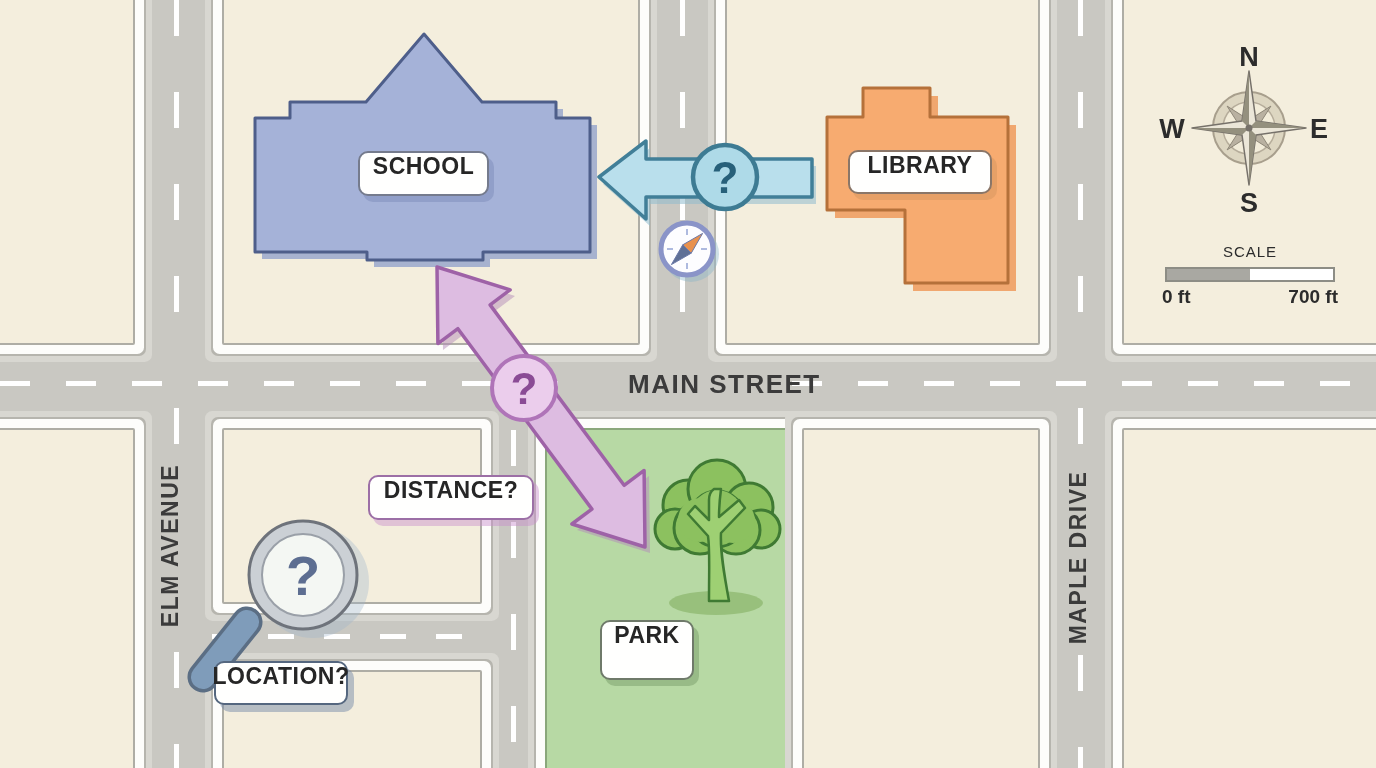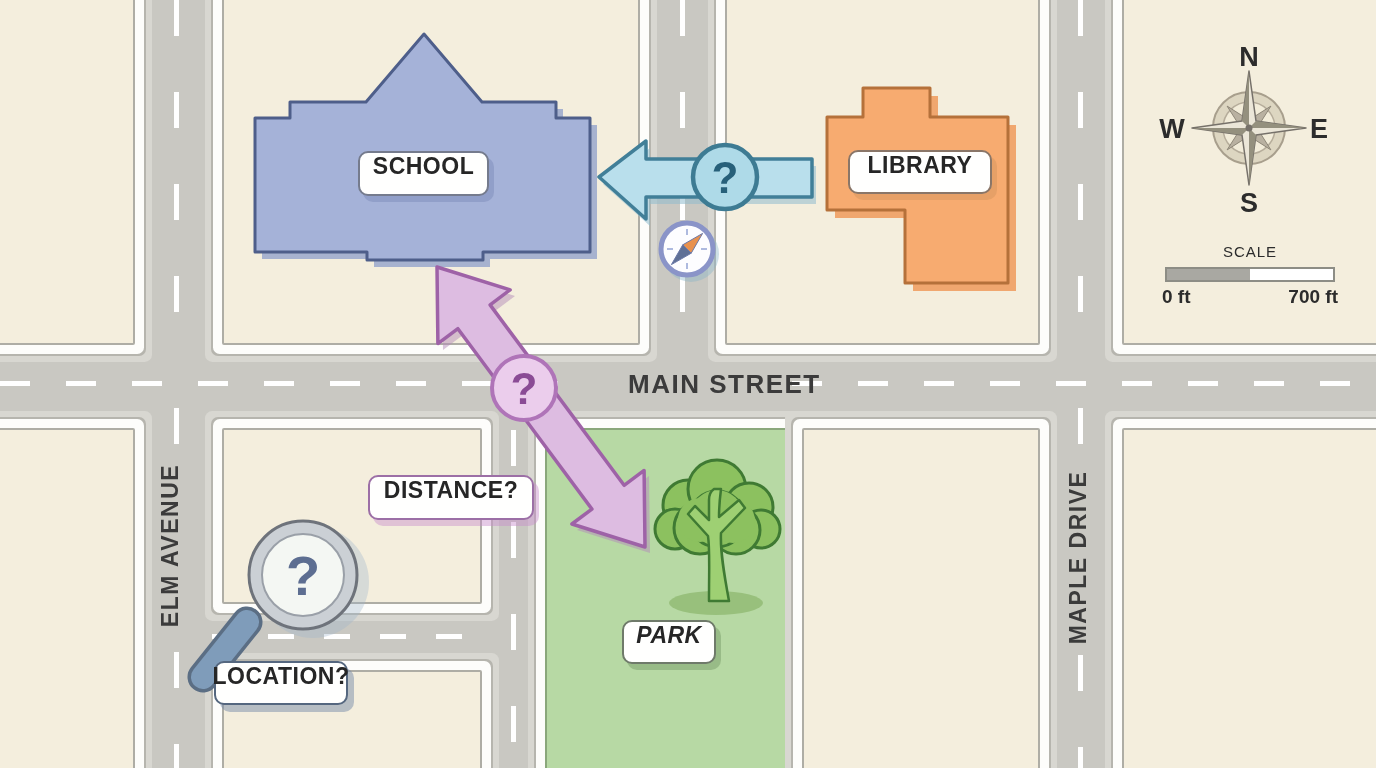--- a/index.html
+++ b/index.html
@@ -159,21 +159,21 @@
       <text x="1172" y="138" text-anchor="middle" font-size="27" font-weight="bold" fill="#2c2c2c">W</text>
     </g>
   </svg>
 
   <div class="plabel lab-school" style="left:358px;top:151px;width:131px;height:45px;">
     <span>SCHOOL</span>
   </div>
   <div class="plabel lab-library" style="left:848px;top:150px;width:144px;height:44px;">
     <span>LIBRARY</span>
   </div>
-  <div class="plabel lab-park" style="left:622px;top:620px;width:94px;height:44px;font-style:italic;">
+  <div class="plabel lab-park" style="left:600px;top:620px;width:94px;height:60px;">
     <span>PARK</span>
   </div>
 
   <div class="plabel lab-distance" style="left:368px;top:427px;width:166px;height:45px;margin-top:48px;">
     <span>DISTANCE?</span>
   </div>
   <div class="plabel lab-location" style="left:214px;top:661px;width:134px;height:44px;">
     <span>LOCATION?</span>
   </div>
 

